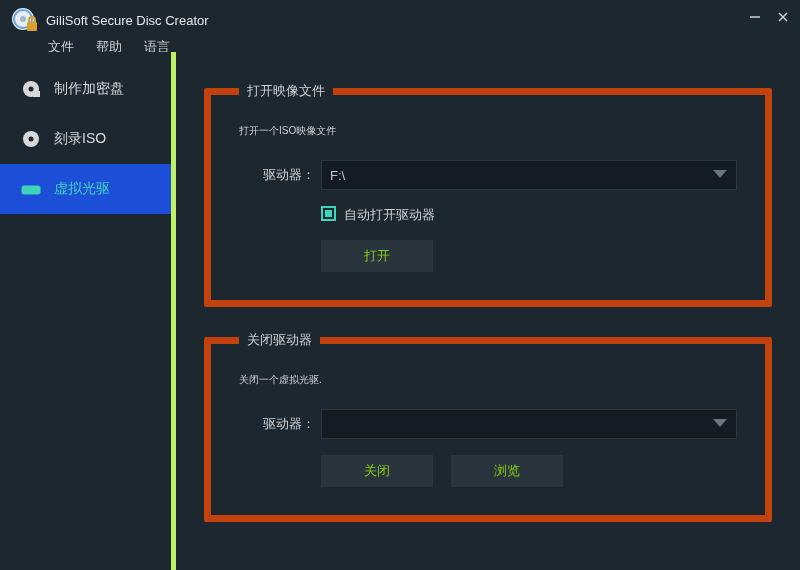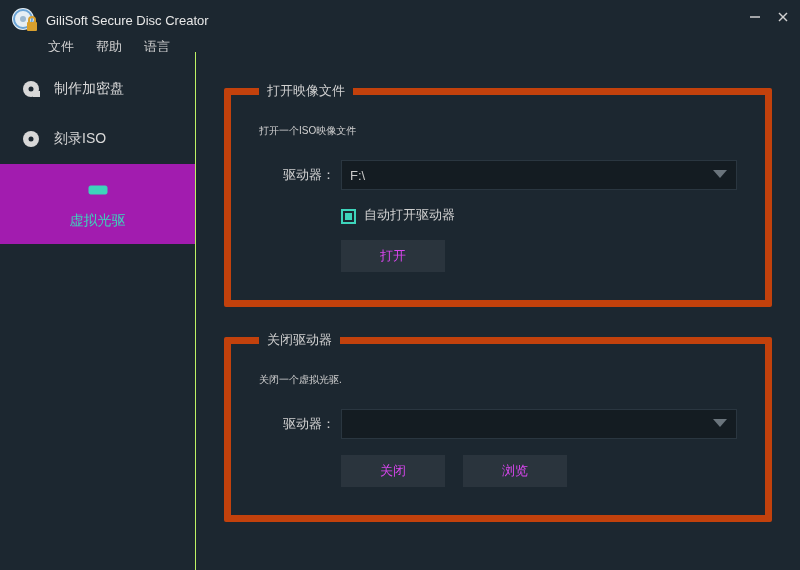--- a/index.html
+++ b/index.html
@@ -9,49 +9,49 @@
   .titlebar-left { display: flex; flex-direction: column; }
   .titlebar-top { display: flex; align-items: center; gap: 8px; }
   .app-icon { width: 28px; height: 28px; position: relative; }
   .app-title { color: #e8e8e8; font-size: 13px; }
   .menubar { display: flex; gap: 22px; padding-left: 38px; margin-top: 4px; text-decoration: underline; }
   .menu-item { color: #d0d0d0; font-size: 13px; cursor: pointer; }
   .titlebar-right { margin-left: auto; display: flex; gap: 14px; align-items: flex-start; padding-top: 4px; }
   .win-btn { color: #d0d0d0; cursor: pointer; font-size: 14px; }
   
   .body-area { display: flex; height: calc(570px - 52px); }
-  .sidebar { width: 196px; background: #1c2730; border-right: 1px solid #bef264; padding-top: 12px; }
+  .sidebar { width: 176px; background: #1c2730; border-right: 5px solid #bef264; padding-top: 12px; }
   .sidebar-item { display: flex; align-items: center; gap: 12px; padding: 14px 20px; color: #d8d8d8; font-size: 14px; cursor: pointer; }
-  .sidebar-item.active { background: #a21caf; color: #3dd4bb; flex-direction: column; }
+  .sidebar-item.active { background: #1d4ed8; color: #3dd4bb; }
   .sidebar-item.active .s-icon svg * { stroke: #3dd4bb; fill: #3dd4bb; }
   .s-icon { width: 22px; height: 22px; display: flex; align-items: center; justify-content: center; }
   
   .content { flex: 1; background: #1c2730; padding: 30px 28px 20px 28px; overflow: hidden; }
   
   fieldset.groupbox { border: 7px solid #c2410c; border-radius: 2px; padding: 24px 28px 28px 28px; margin-bottom: 24px; }
   fieldset.groupbox legend { padding: 0 8px; color: #d0d0d0; font-size: 13px; }
   
   .desc-line { color: #d0d0d0; font-size: 10px; margin-bottom: 22px; }
   
   .form-row { display: flex; align-items: center; margin-bottom: 16px; }
   .form-label { width: 82px; text-align: right; color: #d0d0d0; font-size: 13px; padding-right: 6px; }
   .text-input { flex: 1; height: 30px; background: #141c22; border: 1px solid #2a3640; color: #c8c8c8; padding: 0 8px; font-size: 13px; }
   .browse-btn { width: 76px; height: 30px; background: #3dd4bb; border: none; margin-left: 10px; color: #0e1418; font-size: 16px; letter-spacing: 2px; cursor: pointer; }
   
   .select-wrap { flex: 1; position: relative; }
   .select-input { width: 100%; height: 30px; background: #141c22; border: 1px solid #2a3640; color: #c8c8c8; padding: 0 8px; font-size: 13px; display: flex; align-items: center; cursor: pointer; }
   .select-caret { position: absolute; right: 10px; top: 50%; transform: translateY(-50%); pointer-events: none; }
   
-  .checkbox-row { display: flex; align-items: flex-end; gap: 8px; margin-left: 82px; margin-bottom: 16px; }
+  .checkbox-row { display: flex; align-items: flex-start; gap: 8px; margin-left: 82px; margin-bottom: 16px; }
   .checkbox { width: 15px; height: 15px; border: 2px solid #3dd4bb; display: flex; align-items: center; justify-content: center; cursor: pointer; }
   .checkbox.checked::after { content: ""; width: 7px; height: 7px; background: #3dd4bb; }
   .checkbox-label { color: #d0d0d0; font-size: 13px; }
   
   .btn-row { display: flex; gap: 18px; margin-left: 82px; }
-  .action-btn { width: 104px; height: 32px; background: #2a343d; border: none; color: #d946ef; font-size: 13px; cursor: pointer; }
+  .action-btn { width: 112px; height: 32px; background: #2a343d; border: none; color: #84cc16; font-size: 13px; cursor: pointer; }
 </style>
 </head>
 <body>
 
 <div class="titlebar">
   <div class="titlebar-left">
     <div class="titlebar-top">
       <span class="app-icon">
         <svg viewBox="0 0 28 28" width="28" height="28">
           <circle cx="13" cy="13" r="11" fill="#e6eef4"></circle>

